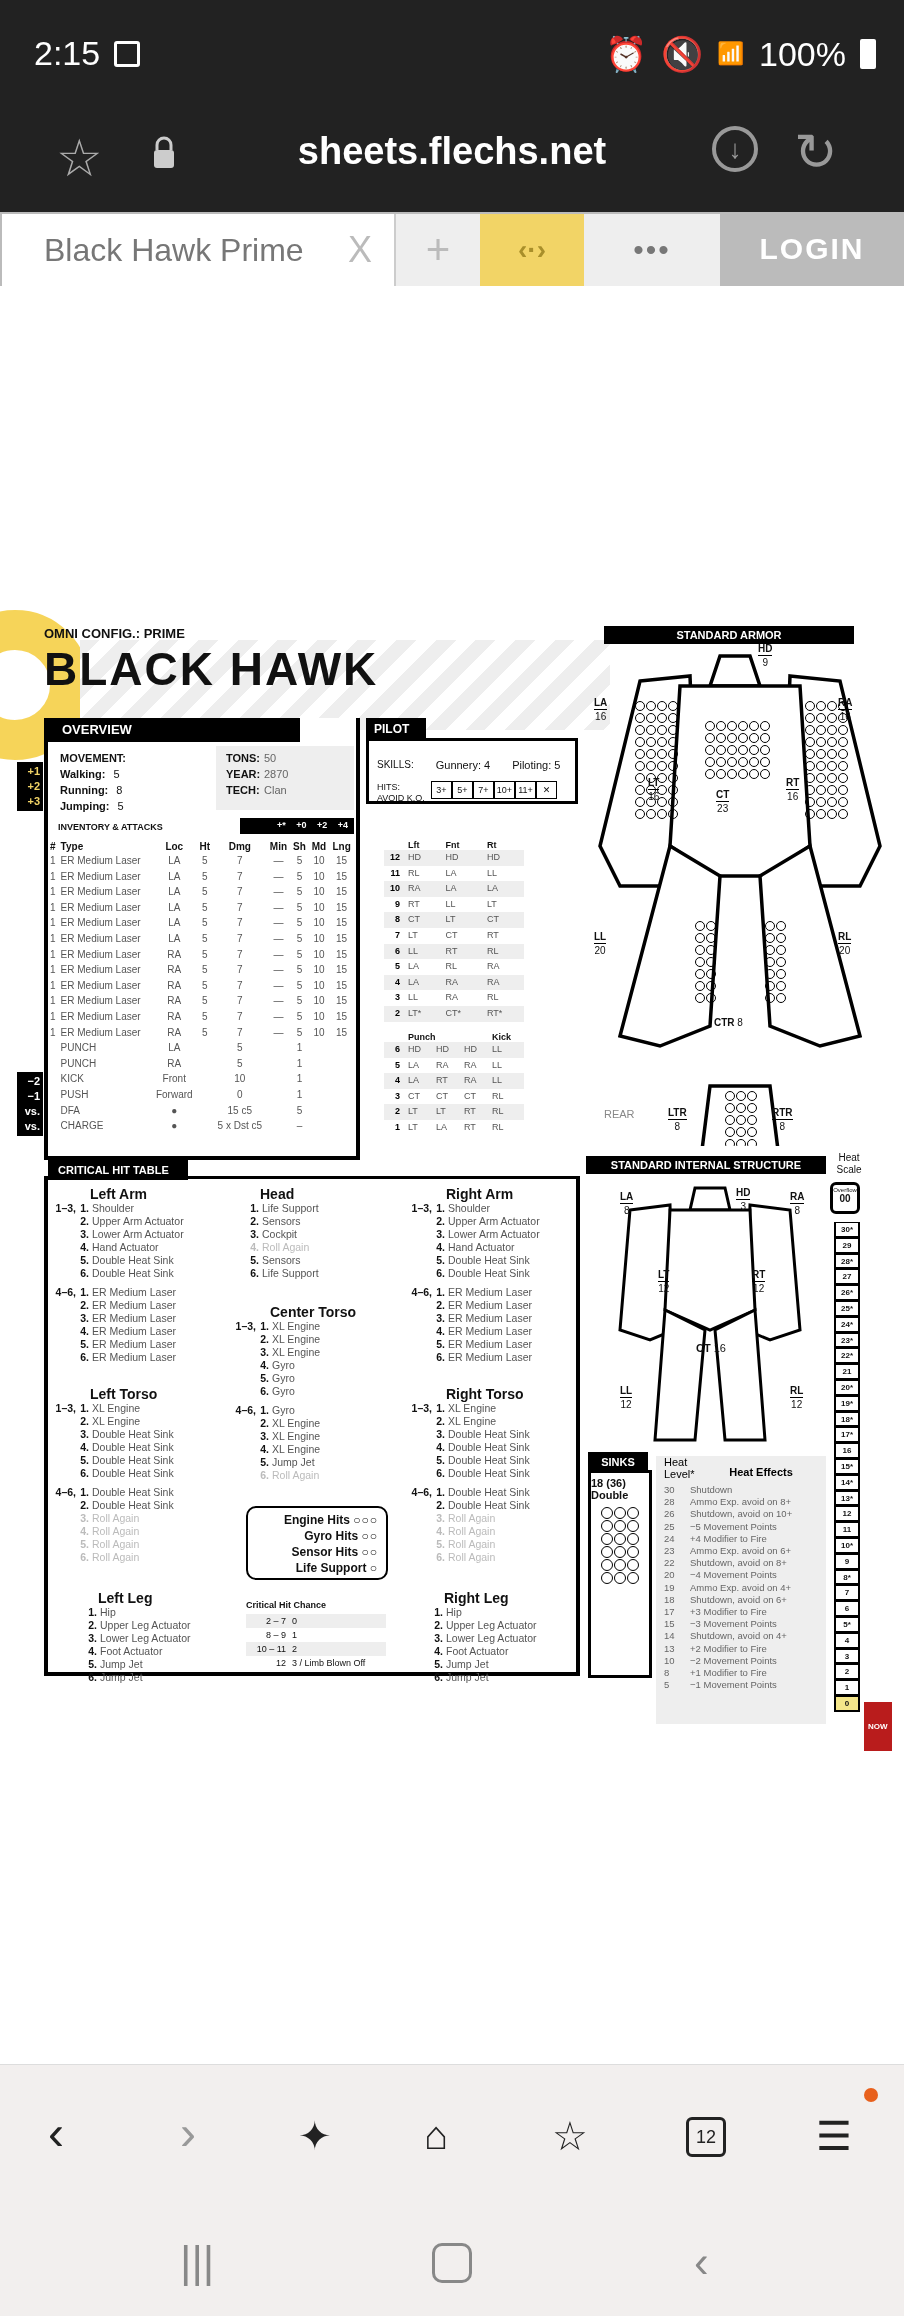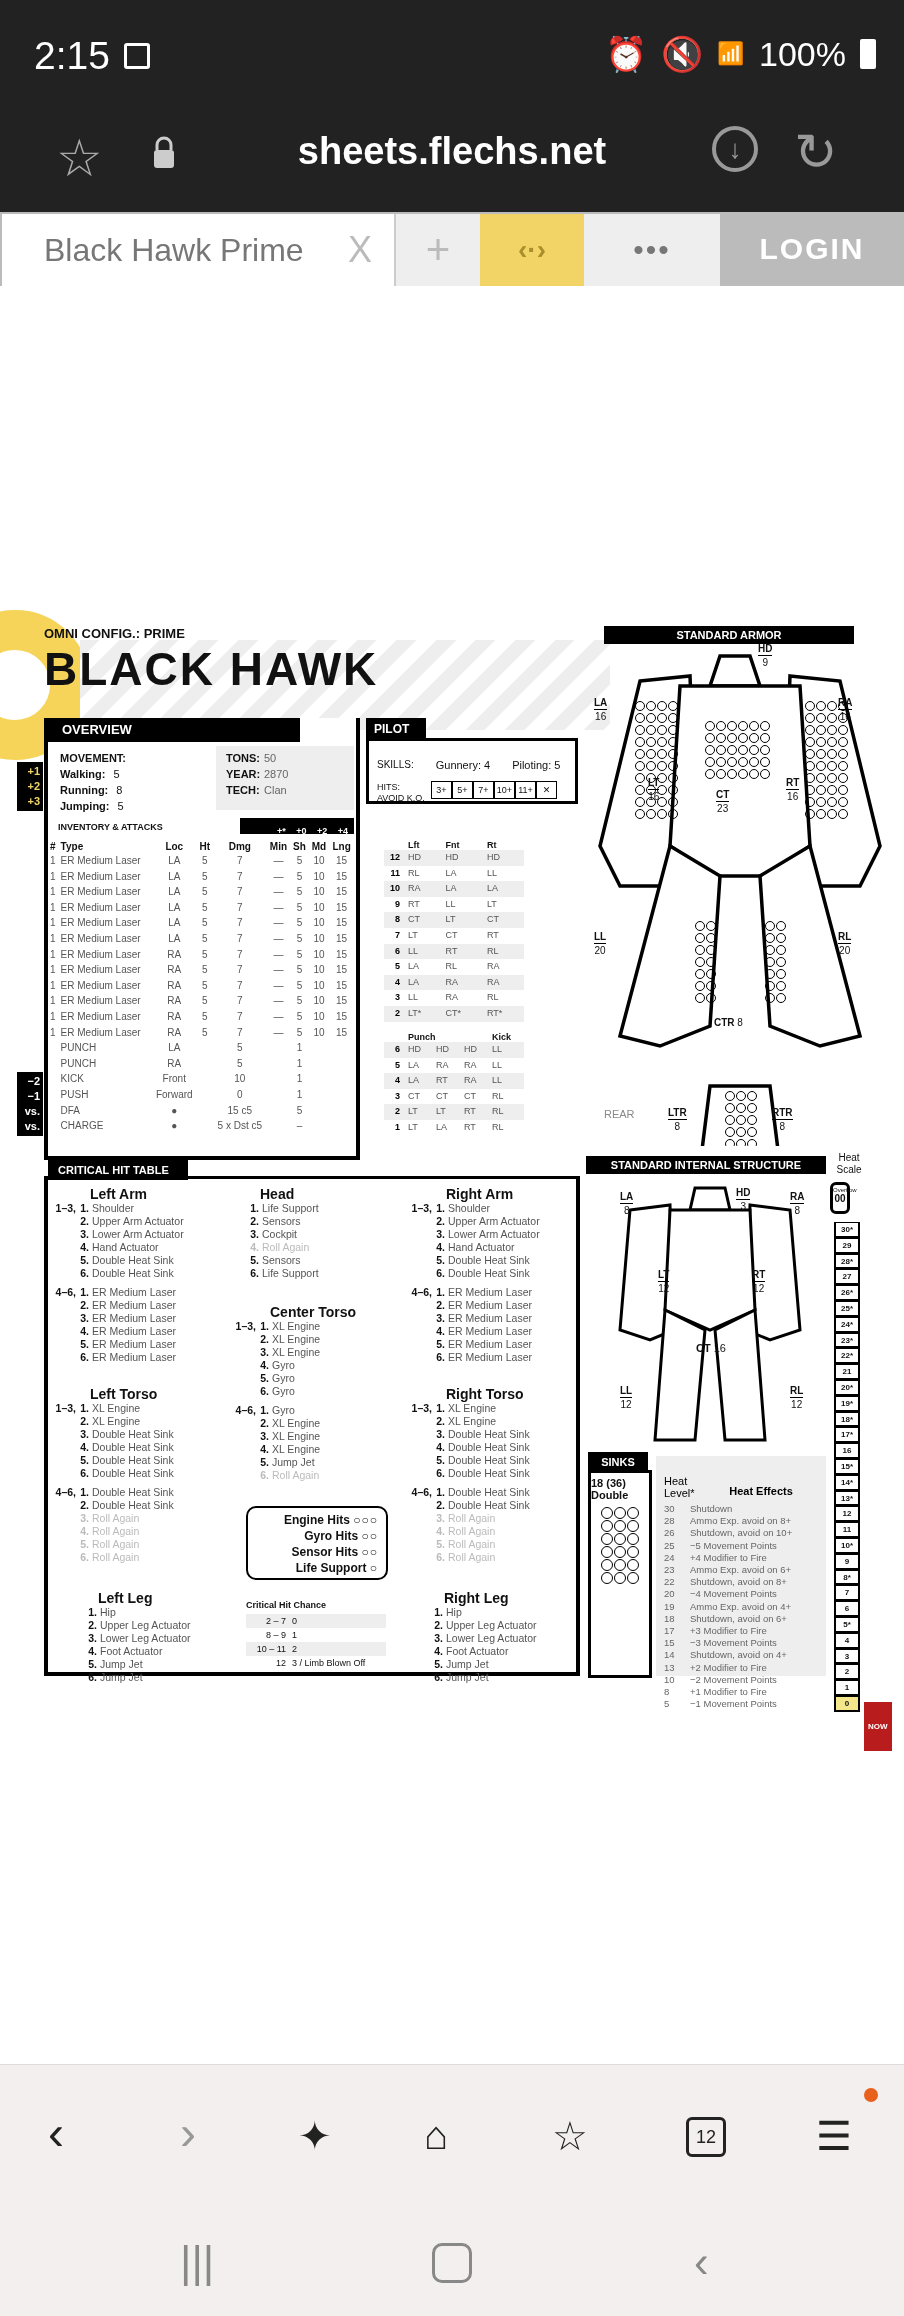--- a/index.html
+++ b/index.html
@@ -1,18 +1,18 @@
 <!DOCTYPE html>
 <html><head>
 <meta charset="utf-8">
 <style>
 *{box-sizing:border-box;margin:0;padding:0}
 body{width:904px;height:2316px;background:#fff;font-family:"Liberation Sans",sans-serif;position:relative;overflow:hidden;color:#111}
 .status{position:absolute;left:0;top:0;width:904px;height:108px;background:#222;color:#fff}
-.status .time{position:absolute;left:34px;top:34px;font-size:39px;display:flex;align-items:center;gap:14px}
+.status .time{position:absolute;left:34px;top:34px;font-size:34px;display:flex;align-items:center;gap:14px}
 .status .right{position:absolute;right:28px;top:34px;font-size:34px;display:flex;align-items:center;gap:14px}
 .urlbar{position:absolute;left:0;top:108px;width:904px;height:104px;background:#222;color:#fff}
 .urlbar .url{position:absolute;left:0;width:904px;top:22px;text-align:center;font-size:38px;font-weight:bold}
 .urlbar .star{position:absolute;left:56px;top:20px;font-size:52px;color:#aaa}
 .urlbar .lock{position:absolute;left:152px;top:28px}
 .urlbar .dl{position:absolute;left:712px;top:18px;width:46px;height:46px;border:4px solid #999;border-radius:50%;color:#999;font-size:26px;text-align:center;line-height:38px}
 .urlbar .reload{position:absolute;left:794px;top:14px;font-size:52px;color:#999}
 .tabbar{position:absolute;left:0;top:212px;width:904px;height:74px;background:#bbb;display:flex}
 .tab-active{background:#fff;width:392px;height:72px;margin:2px 0 0 2px;display:flex;align-items:center;padding-left:42px;font-size:32px;color:#777;position:relative}
 .tab-active .x{position:absolute;right:22px;font-size:36px;color:#bbb}
@@ -28,21 +28,21 @@
 .ovbox{position:absolute;left:44px;top:118px;width:316px;height:442px;border:4px solid #000;border-top:0;background:#fff}
 .ovhead{position:absolute;left:44px;top:118px;width:256px;height:24px;background:#000;color:#fff;font-weight:bold;font-size:13px;padding:4px 18px}
 .mv{position:absolute;left:60px;top:150px;font-size:11px;font-weight:bold;line-height:16px}
 .mv span.v{font-weight:normal;margin-left:8px}
 .spec{position:absolute;left:216px;top:146px;width:138px;height:64px;background:#eee;font-size:11px;line-height:16px;padding:4px 10px}
 .spec b{display:inline-block;width:38px}
 .spec span{color:#666}
 .mods{position:absolute;left:17px;top:162px;background:#000;color:#f2d466;font-size:11px;font-weight:bold;width:26px;text-align:right;padding:2px 3px;line-height:15px}
 .mods2{position:absolute;left:17px;top:472px;background:#000;color:#fff;font-size:11px;font-weight:bold;width:26px;text-align:right;padding:2px 3px;line-height:15px}
 .invhead{position:absolute;left:48px;top:218px;width:308px;height:18px;font-size:9px;font-weight:bold;padding:4px 10px}
-.invmods{position:absolute;left:240px;top:218px;width:114px;height:16px;background:#000;color:#fff;font-size:9px;font-weight:bold;text-align:right;padding:8px 6px;word-spacing:8px}
+.invmods{position:absolute;left:240px;top:218px;width:114px;height:16px;background:#000;color:#fff;font-size:9px;font-weight:bold;text-align:right;padding:2px 6px;word-spacing:8px}
 table.inv{position:absolute;left:48px;top:240px;width:306px;font-size:10px;border-collapse:collapse}
 table.inv th{font-weight:bold;text-align:center;padding:1px 2px}
 table.inv td{color:#555;text-align:center;padding:0 2px;line-height:15.6px}
 table.inv td.l,table.inv th.l{text-align:left}
 .pilot{position:absolute;left:366px;top:118px;width:216px;height:90px}
 .pilothead{position:absolute;left:0;top:0;width:60px;height:22px;background:#000;color:#fff;font-weight:bold;font-size:12px;padding:4px 8px}
 .pilotbox{position:absolute;left:0;top:20px;width:212px;height:66px;border:3px solid #000;background:#fff;font-size:10px;padding:6px 8px}
 .hits{position:absolute;left:62px;top:40px;display:flex}
 .hits div{border:1px solid #000;width:21px;height:18px;font-size:9px;text-align:center;line-height:16px}
 table.loc{position:absolute;left:384px;top:240px;font-size:9px;border-collapse:collapse;width:140px}
@@ -63,28 +63,28 @@
 .loc-block .it{color:#555}
 .loc-block .ra .it,.loc-block .ra .num{color:#bbb}
 .gap{height:6px}
 .hitsbox{position:absolute;left:246px;top:906px;width:142px;height:74px;border:2px solid #000;border-radius:10px;font-size:12px;font-weight:bold;padding:4px 8px;line-height:16px;text-align:right}
 .chance{position:absolute;left:246px;top:1000px;width:140px;font-size:9px}
 .chance .r{display:flex;line-height:14px}
 .chance .r:nth-child(odd){background:#eee}
 .chance .a{width:46px;text-align:right;font-weight:normal;padding-right:6px}
 .ishead{position:absolute;left:586px;top:556px;width:240px;height:18px;background:#000;color:#fff;font-weight:bold;font-size:11px;text-align:center;line-height:18px}
 .heatscale{position:absolute;left:832px;top:552px;width:34px;font-size:10px;text-align:center;line-height:12px}
-.overflow{position:absolute;left:830px;top:582px;width:20px;height:32px;border:3px solid #000;border-radius:6px;font-size:6px;text-align:center;padding-top:2px}
+.overflow{position:absolute;left:830px;top:582px;width:30px;height:32px;border:3px solid #000;border-radius:6px;font-size:6px;text-align:center;padding-top:2px}
 .scale{position:absolute;left:834px;top:622px;width:26px}
 .scale div{border:2px solid #000;border-top-width:1px;height:15.8px;font-size:8px;font-weight:bold;text-align:center;line-height:13px}
 .sinkhead{position:absolute;left:588px;top:852px;width:60px;height:20px;background:#000;color:#fff;font-size:11px;font-weight:bold;text-align:center;line-height:20px}
 .sinkbox{position:absolute;left:588px;top:870px;width:64px;height:208px;border:3px solid #000;background:#fff;font-size:11px;font-weight:bold;text-align:left;padding-top:4px}
 .circles{display:grid;grid-template-columns:repeat(3,12px);gap:1px;justify-content:center;margin-top:6px}
 .circles i{width:12px;height:12px;border:1.5px solid #000;border-radius:50%;display:block}
-.heateff{position:absolute;left:656px;top:856px;width:170px;height:220px;background:#eee;font-size:9.5px;padding:19px 8px}
+.heateff{position:absolute;left:656px;top:856px;width:170px;height:268px;background:#eee;font-size:9.5px;padding:0 8px}
 .heateff .r{display:flex;line-height:12.2px;color:#666}
 .heateff .r b{width:26px;font-weight:normal}
 .now{position:absolute;left:864px;top:1102px;background:#b91c1c;color:#fff;font-size:8px;font-weight:bold;padding:20px 4px}
 .bottomnav{position:absolute;left:0;top:2064px;width:904px;height:252px;background:#f2efee;border-top:1px solid #ddd}
 .bn{position:absolute;top:40px;font-size:48px;color:#222}
 .sysnav{position:absolute;top:172px;font-size:44px;color:#888}
 .dot{position:absolute;left:864px;top:2088px;width:14px;height:14px;background:#e8601c;border-radius:50%}
 </style>
 </head>
 <body>

